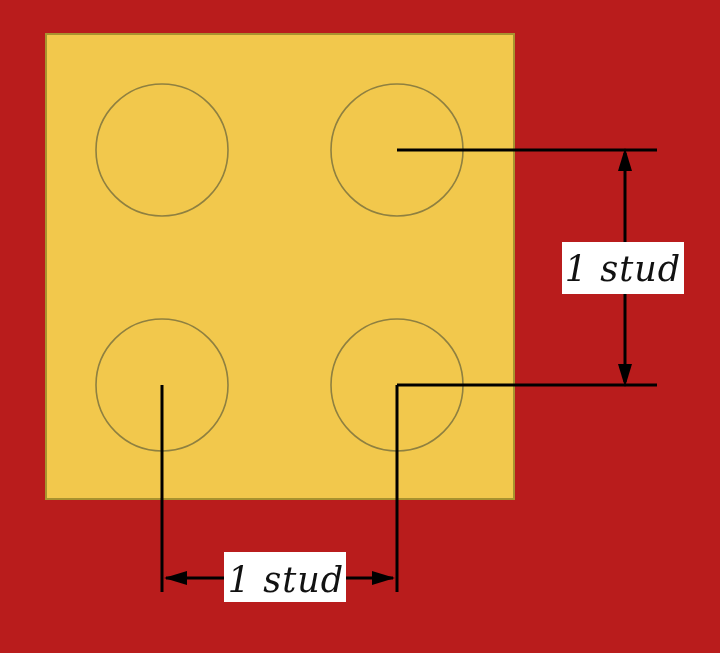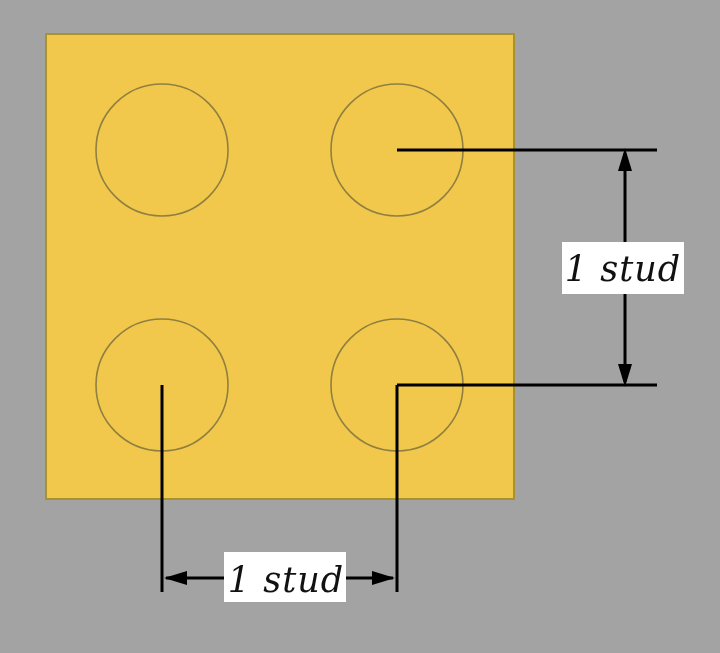--- a/index.html
+++ b/index.html
@@ -4,21 +4,21 @@
 <style>
   html, body {
     margin: 0;
     padding: 0;
     background: #ffffff;
   }
   .canvas {
     position: relative;
     width: 720px;
     height: 653px;
-    background: #a3a3a3;
+    background: #b91c1c;
     overflow: hidden;
   }
   .dim-label {
     font-family: "DejaVu Serif", "Liberation Serif", serif;
     font-style: italic;
     font-size: 35px;
     fill: #111111;
     letter-spacing: 1px;
   }
   svg { display: block; }

